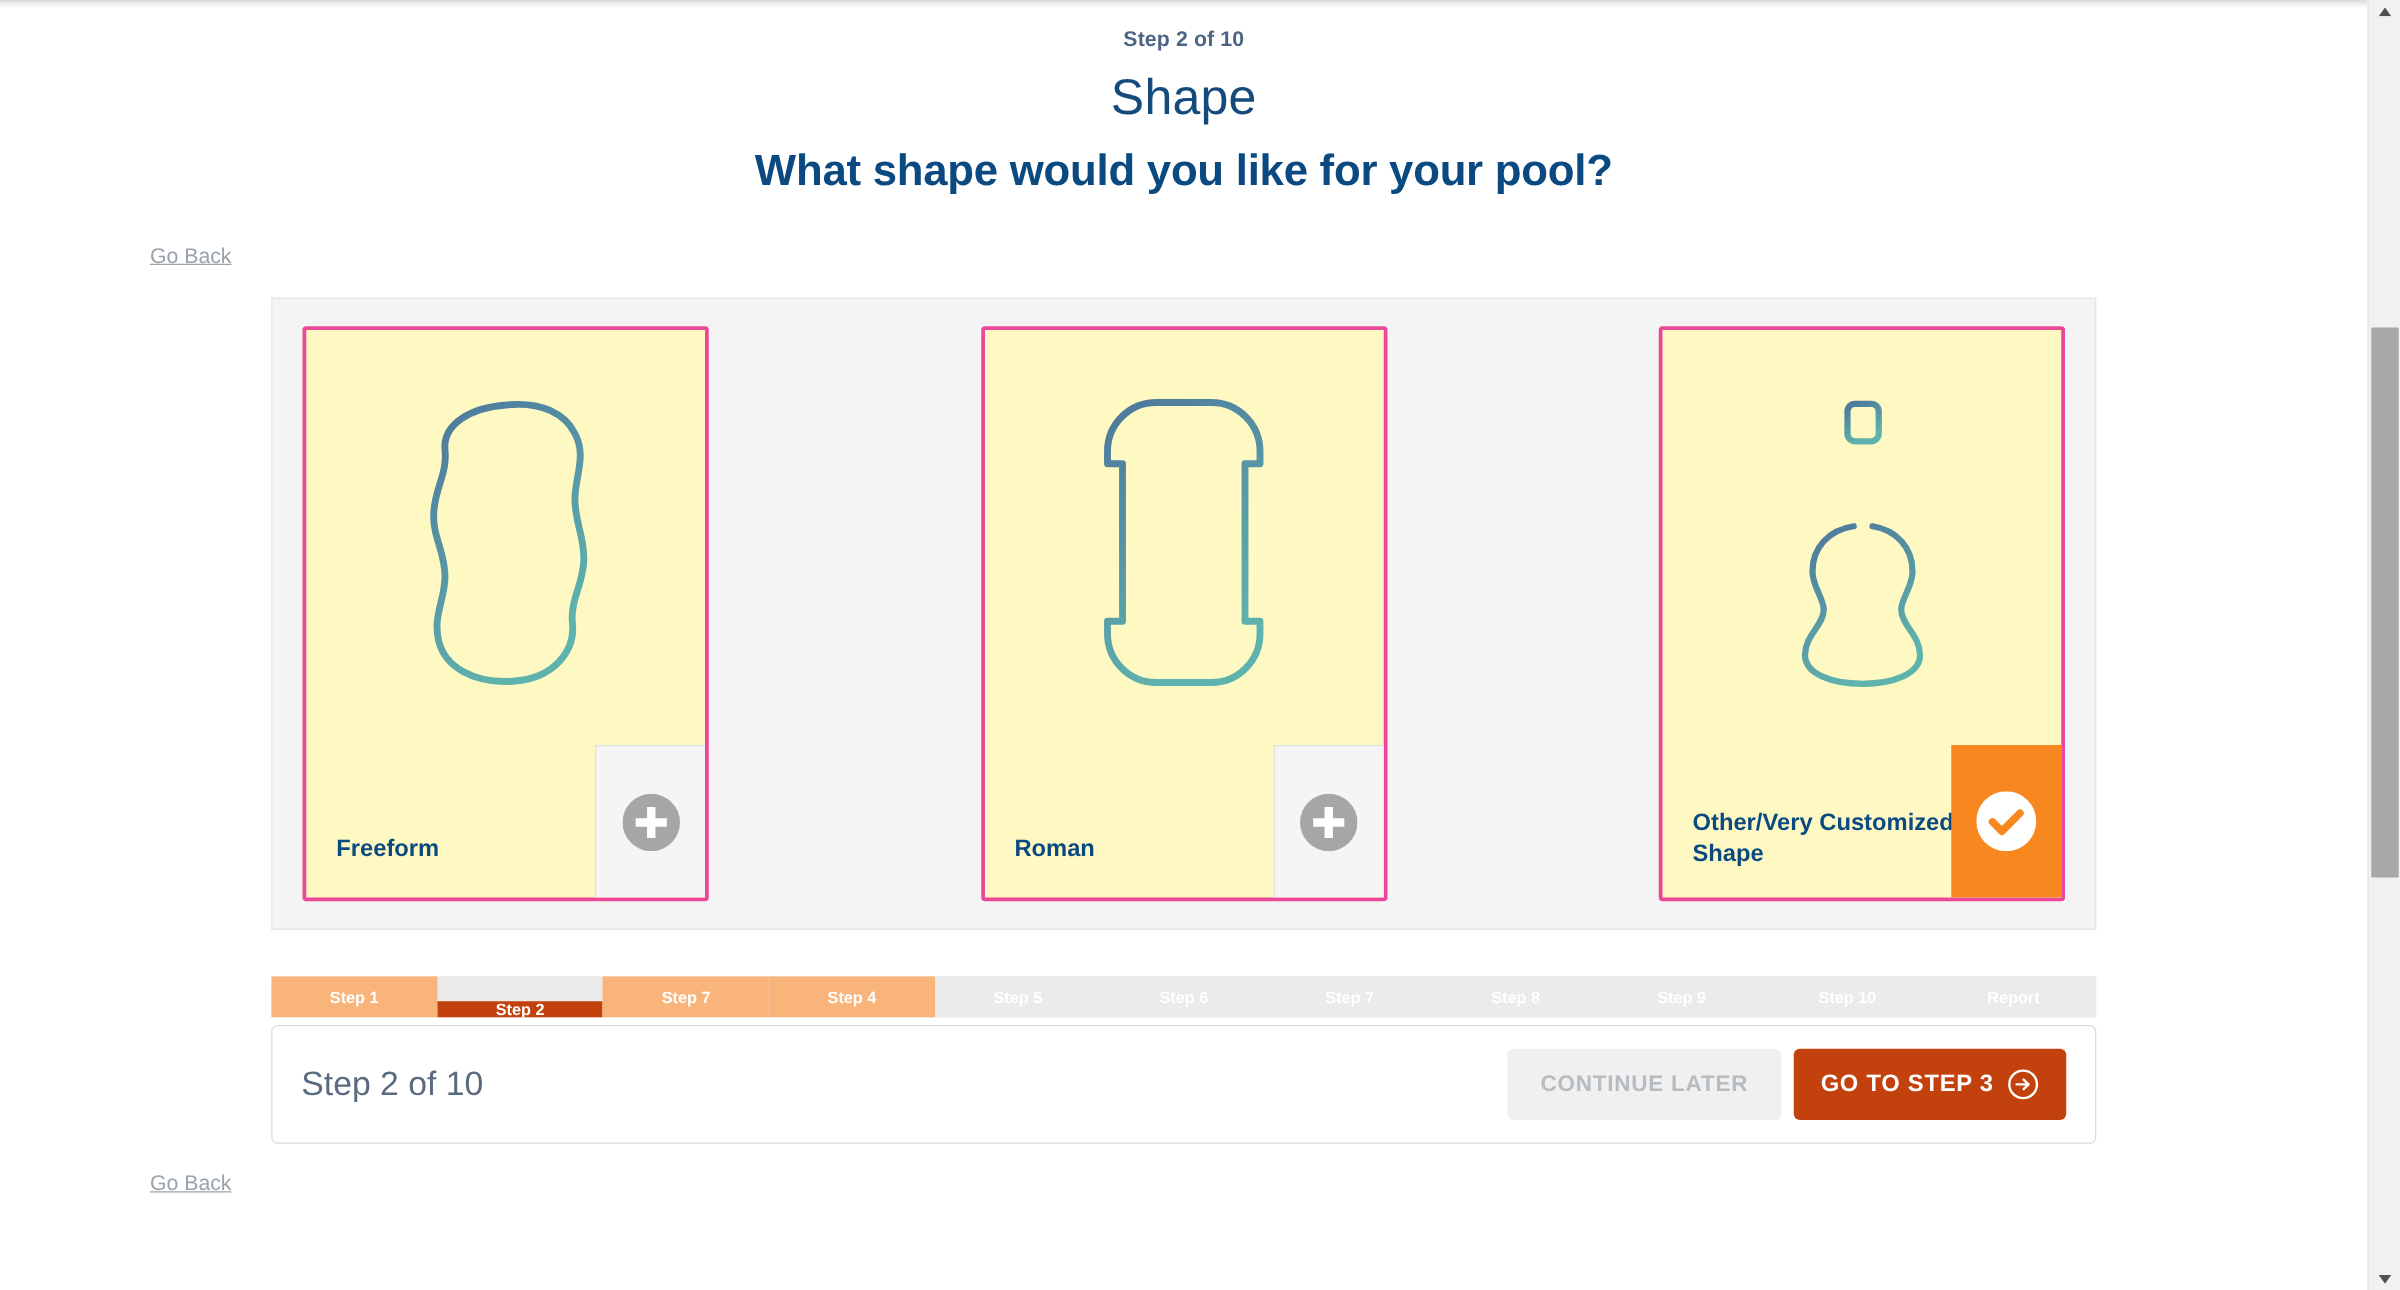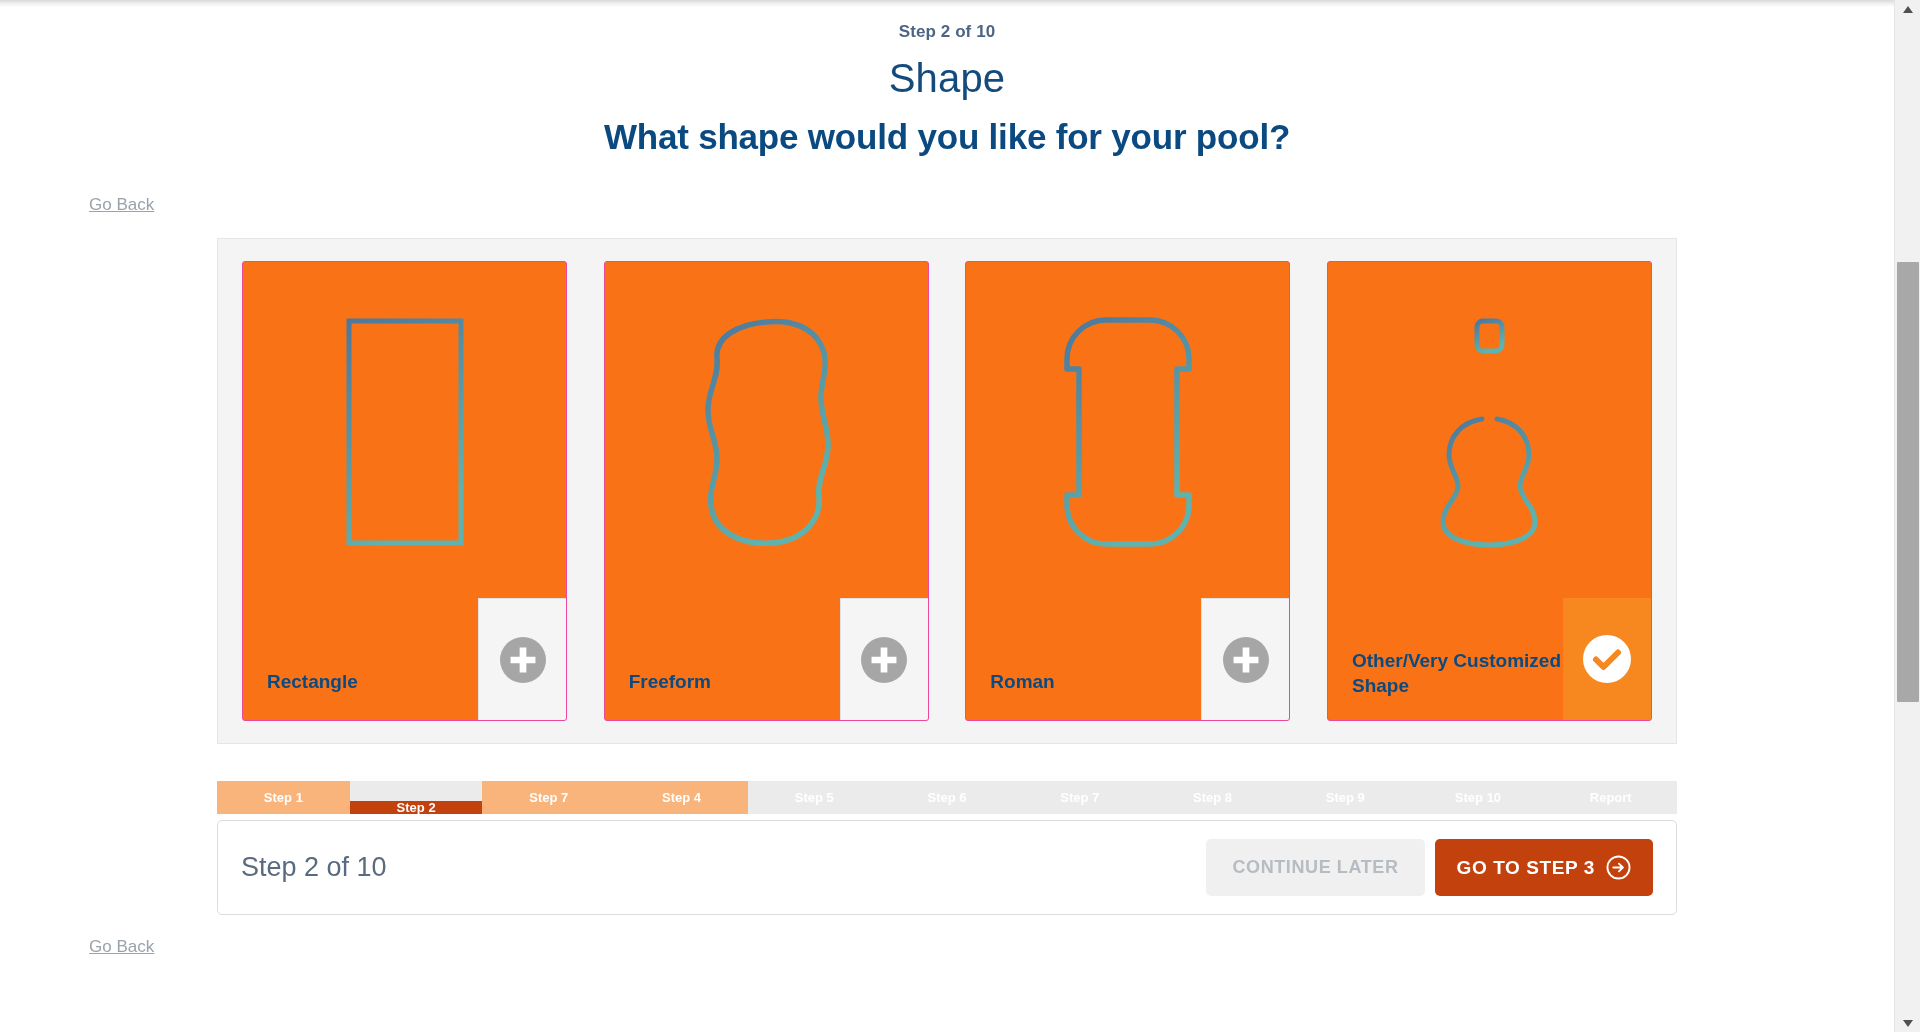--- a/index.html
+++ b/index.html
@@ -59,21 +59,21 @@
     margin-top: 16px;
     font-size: 35px;
     font-weight: bold;
     color: #0b4a80;
     letter-spacing: -0.2px;
   }
 
   
   .go-back {
     display: inline-block;
-    margin-left: 89px;
+    margin-left: 120px;
     font-size: 17px;
     color: #9aa2ab;
     text-decoration: underline;
     cursor: pointer;
   }
   .go-back-top { margin-top: 38px; }
   .go-back-bottom { margin-top: 22px; }
 
   
   .options-panel {
@@ -85,22 +85,22 @@
     padding: 22px 24px;
     display: flex;
     gap: 34px;
     justify-content: space-between;
   }
 
   .option-card {
     position: relative;
     width: 325px;
     height: 460px;
-    background: #f97316;
-    border: 1px solid #ec4899;
+    background: #fef9c3;
+    border: 3px solid #ec4899;
     border-radius: 3px;
     overflow: hidden;
     cursor: pointer;
   }
 
   .shape-area {
     position: absolute;
     top: 0; left: 0;
     width: 100%;
     height: 340px;
@@ -273,40 +273,20 @@
       <div class="section-title">Shape</div>
       <h1 class="question-title">What shape would you like for your pool?</h1>
     </div>
 
     
     <a class="go-back go-back-top">Go Back</a>
 
     
     <div class="options-panel">
 
-      <div class="option-card">
-        <div class="shape-area">
-          <svg width="120" height="230" viewBox="0 0 120 230" aria-hidden="true">
-            <defs>
-              <linearGradient id="gradRect" x1="0" y1="0" x2="0.35" y2="1">
-                <stop offset="0%" stop-color="#4E779C"></stop>
-                <stop offset="100%" stop-color="#5FB3AE"></stop>
-              </linearGradient>
-            </defs>
-            <rect x="4" y="4" width="112" height="222" fill="none" stroke="url(#gradRect)" stroke-width="5"></rect>
-          </svg>
-        </div>
-        <div class="card-label">Rectangle</div>
-        <div class="card-action">
-          <svg class="plus-icon" viewBox="0 0 48 48" aria-hidden="true">
-            <circle cx="24" cy="24" r="24" fill="#a6a6a6"></circle>
-            <path d="M20.5 11h7v9.5H37v7h-9.5V37h-7v-9.5H11v-7h9.5z" fill="#ffffff"></path>
-          </svg>
-        </div>
-      </div>
 
       <div class="option-card">
         <div class="shape-area">
           <svg width="150" height="235" viewBox="0 0 150 235" aria-hidden="true">
             <defs>
               <linearGradient id="gradFree" x1="0" y1="0" x2="0.45" y2="1">
                 <stop offset="0%" stop-color="#4E779C"></stop>
                 <stop offset="100%" stop-color="#5FB3AE"></stop>
               </linearGradient>
             </defs>

